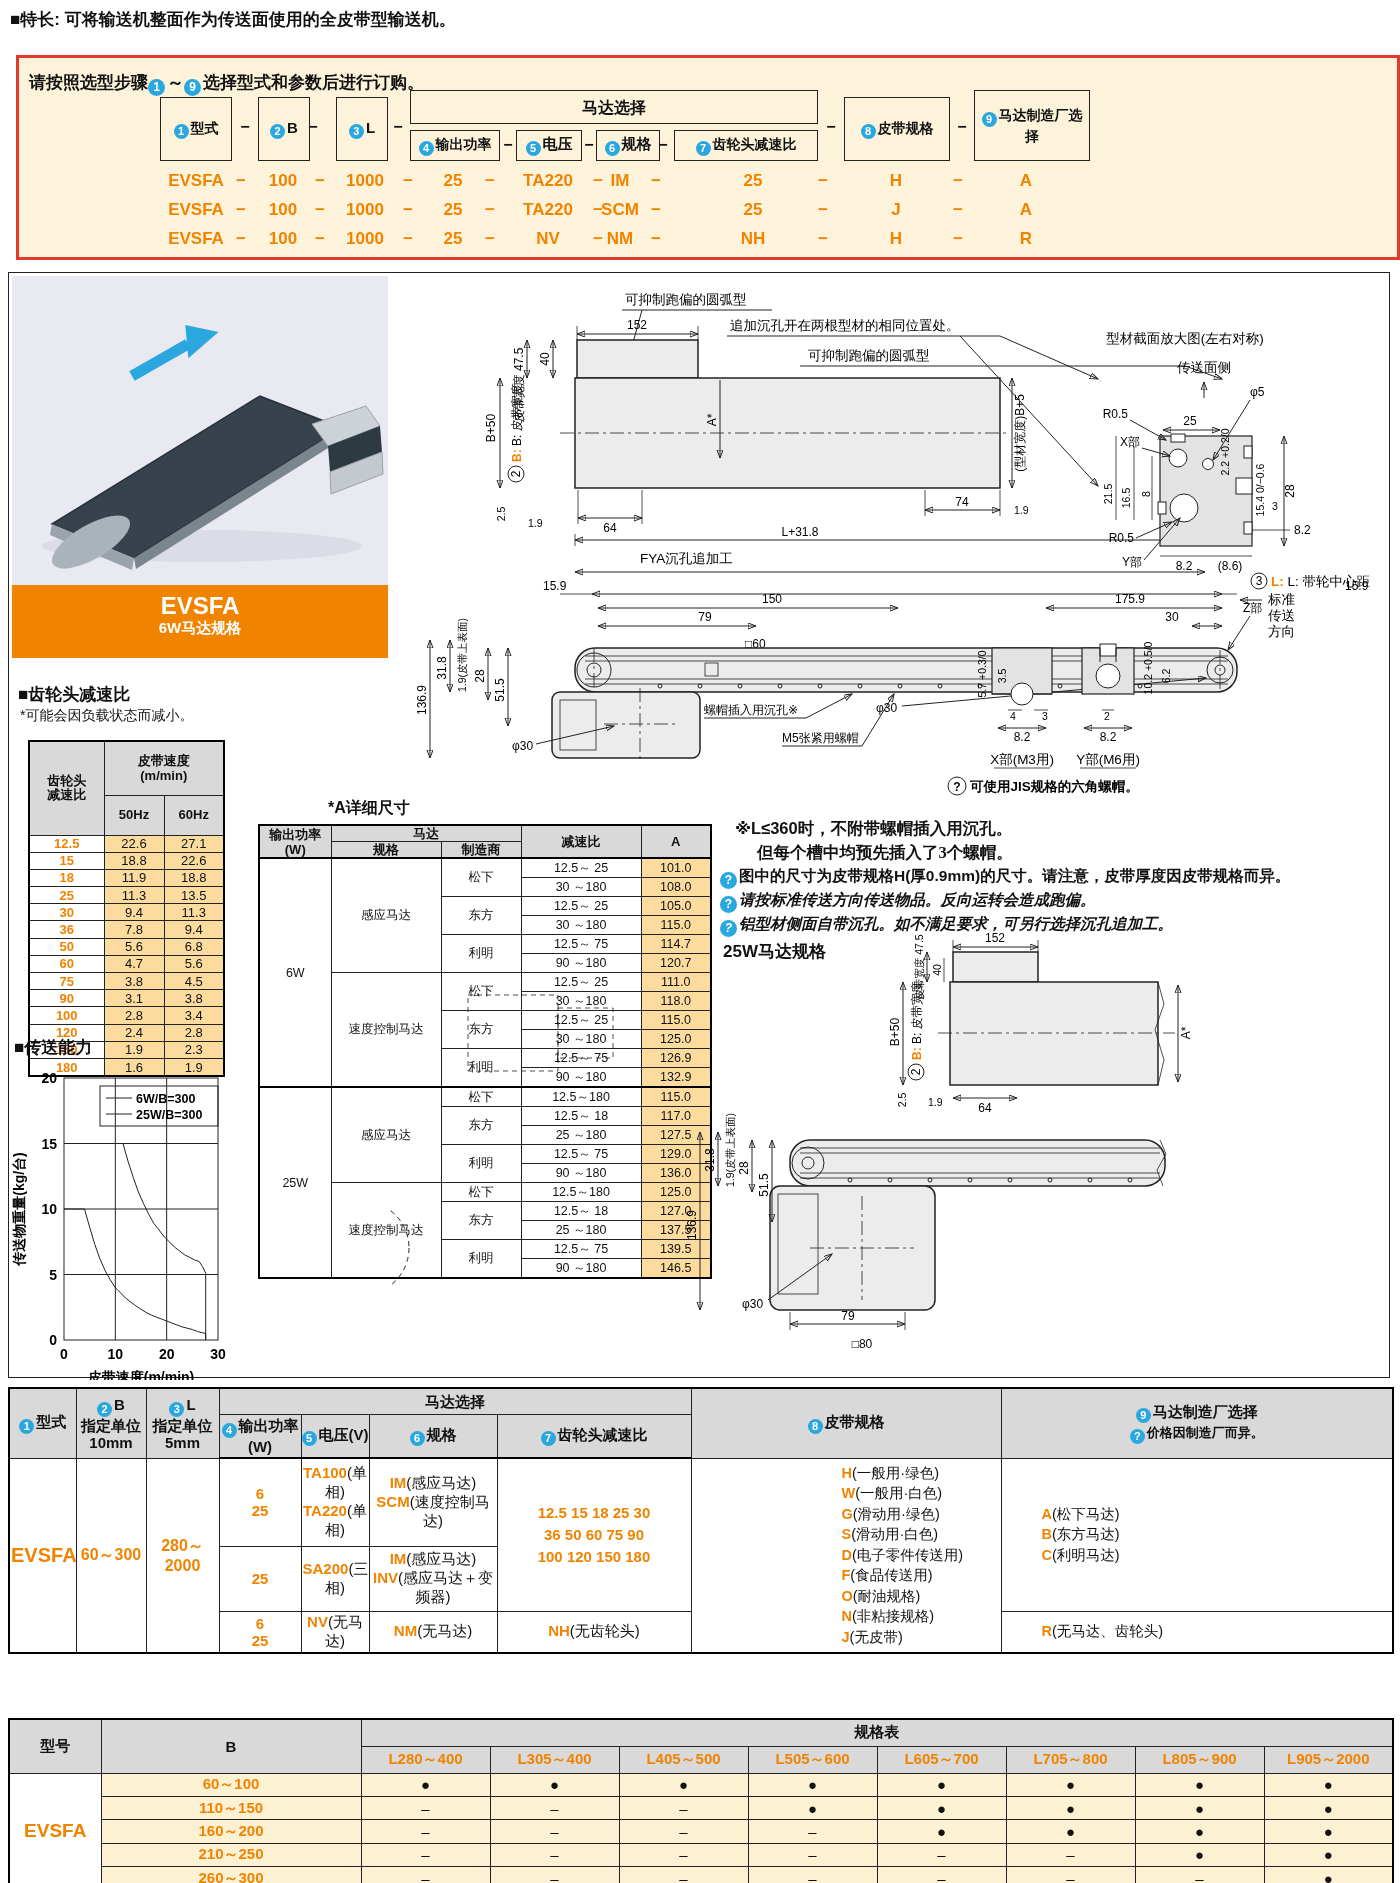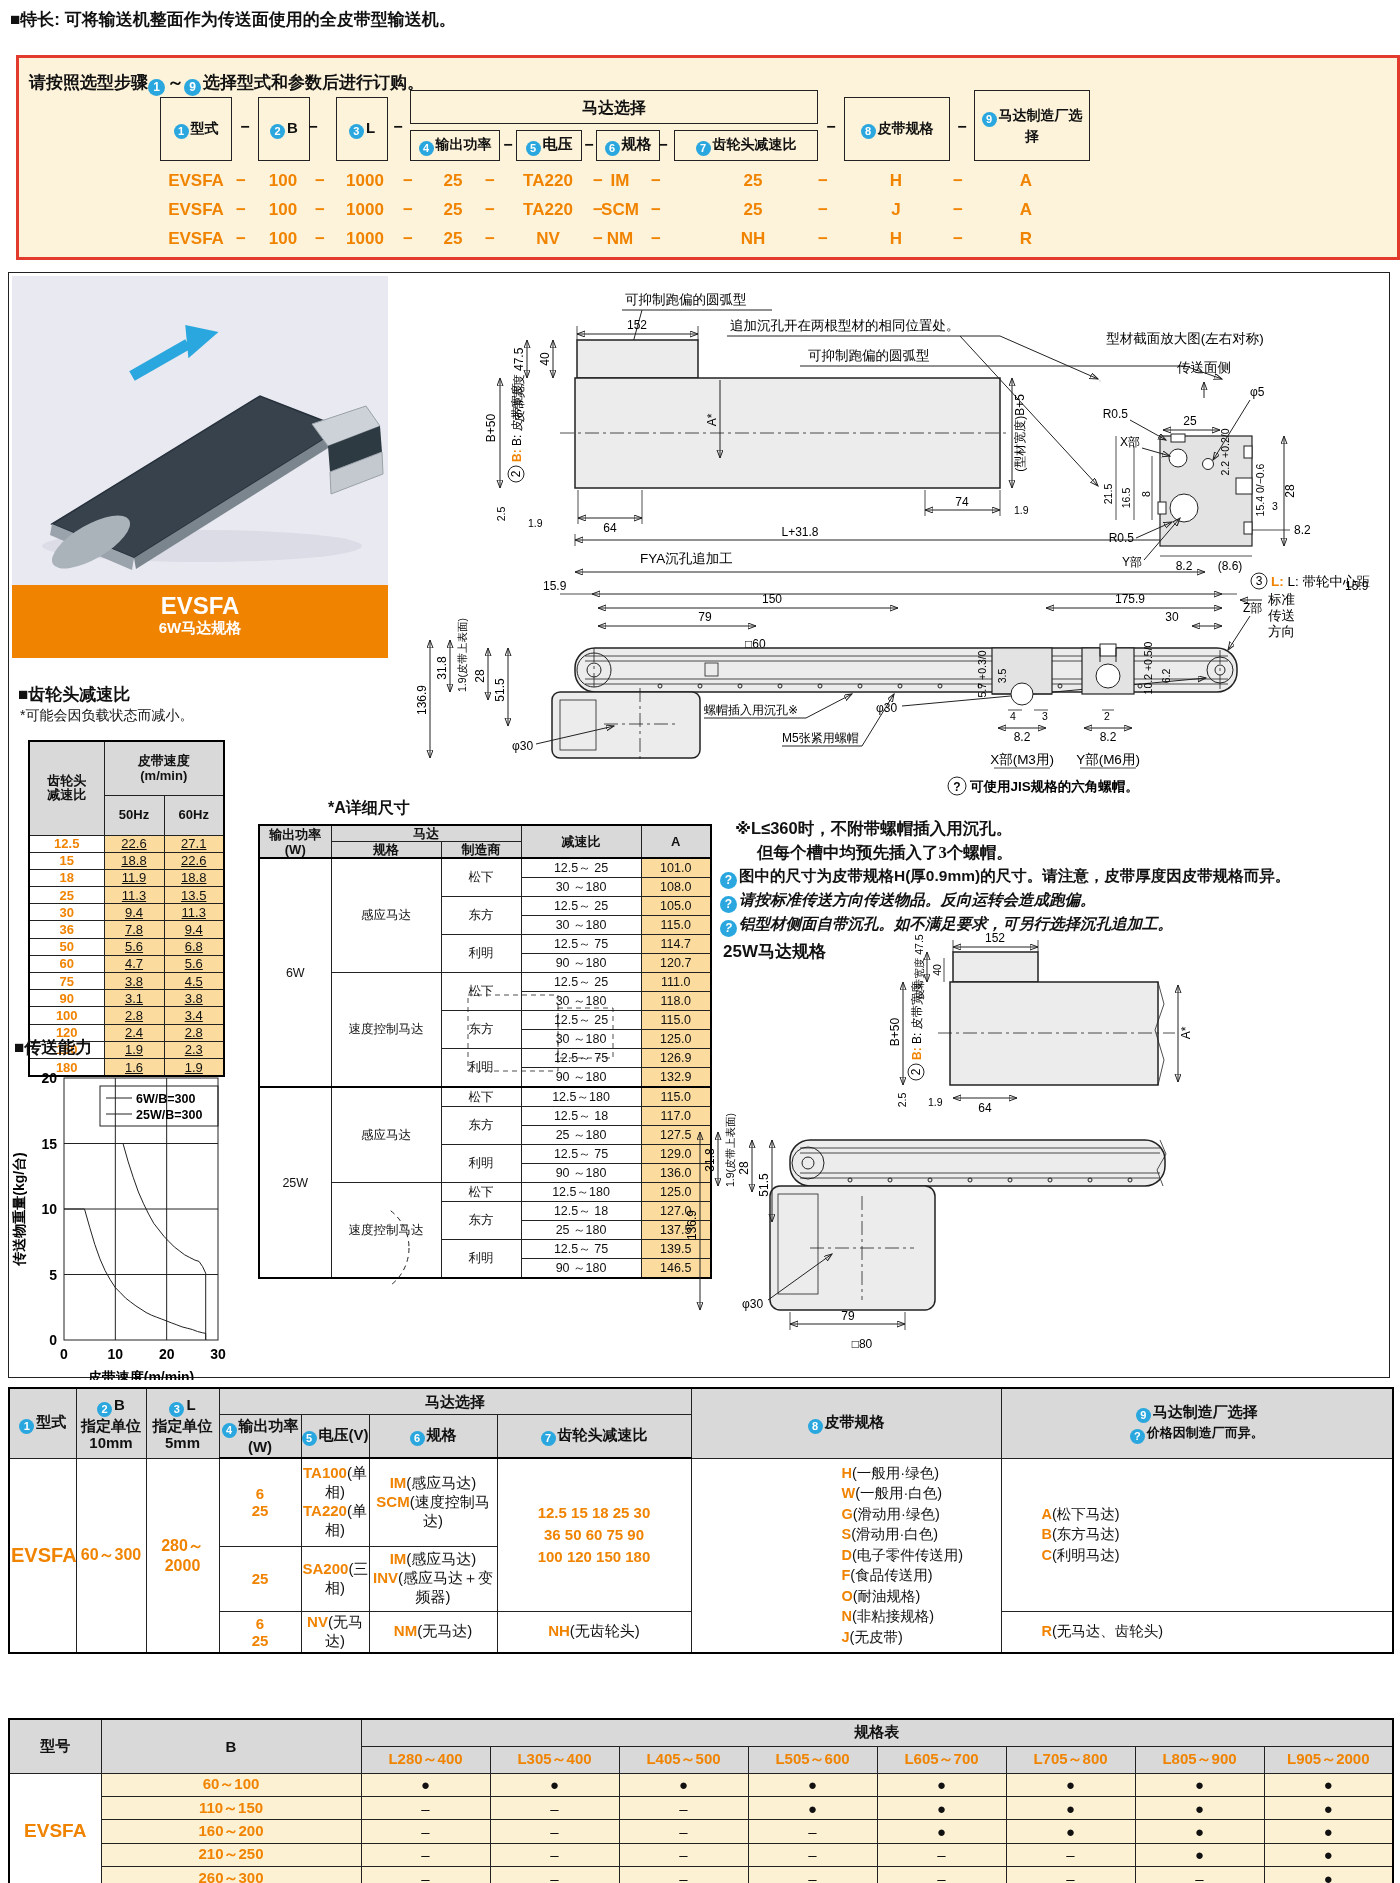--- a/index.html
+++ b/index.html
@@ -19,21 +19,21 @@
   .extok{position:absolute;transform:translateX(-50%);font-size:17px;font-weight:bold;color:#f08300;white-space:nowrap;}
   
   #panel{left:8px;top:272px;width:1382px;height:1106px;border:1.5px solid #222;box-sizing:border-box;background:#fff;}
   #banner{left:12px;top:585px;width:376px;height:73px;background:#f08300;color:#fff;text-align:center;}
   
   table{border-collapse:collapse;table-layout:fixed;}
   .gt{position:absolute;left:28px;top:740px;width:195px;font-size:13px;border:2px solid #000;}
   .gt th{background:#d9d9d9;border:1px solid #222;font-size:13px;padding:12px;line-height:14.5px;}
   .gt td{border:1px solid #222;text-align:center;height:16.2px;padding:0;}
   .gt td.r{background:#fff;color:#f08300;font-weight:bold;}
-  .gt td.c{background:#fbdc9e;text-decoration:underline;}
+  .gt td.c{background:#fbdc9e;}
   .sech{font-size:17px;font-weight:bold;}
   
   .atab{width:452px;border:2px solid #000;font-size:12.5px;}
   .atab th{background:#d9d9d9;border:1px solid #222;font-weight:bold;font-size:13px;padding:0;line-height:15px;}
   .atab td{border:1px solid #222;text-align:center;height:18px;padding:0 2px;}
   .atab td.av{background:#fbdc9e;}
   .atab tr.gtop td{border-top:2px solid #000;}
   
   .sel{position:absolute;left:8px;top:1387px;width:1384px;border:2px solid #000;}
   .sel th{background:#d9d9d9;border:1px solid #222;font-size:15px;font-weight:bold;padding:1px 0;line-height:17px;}

